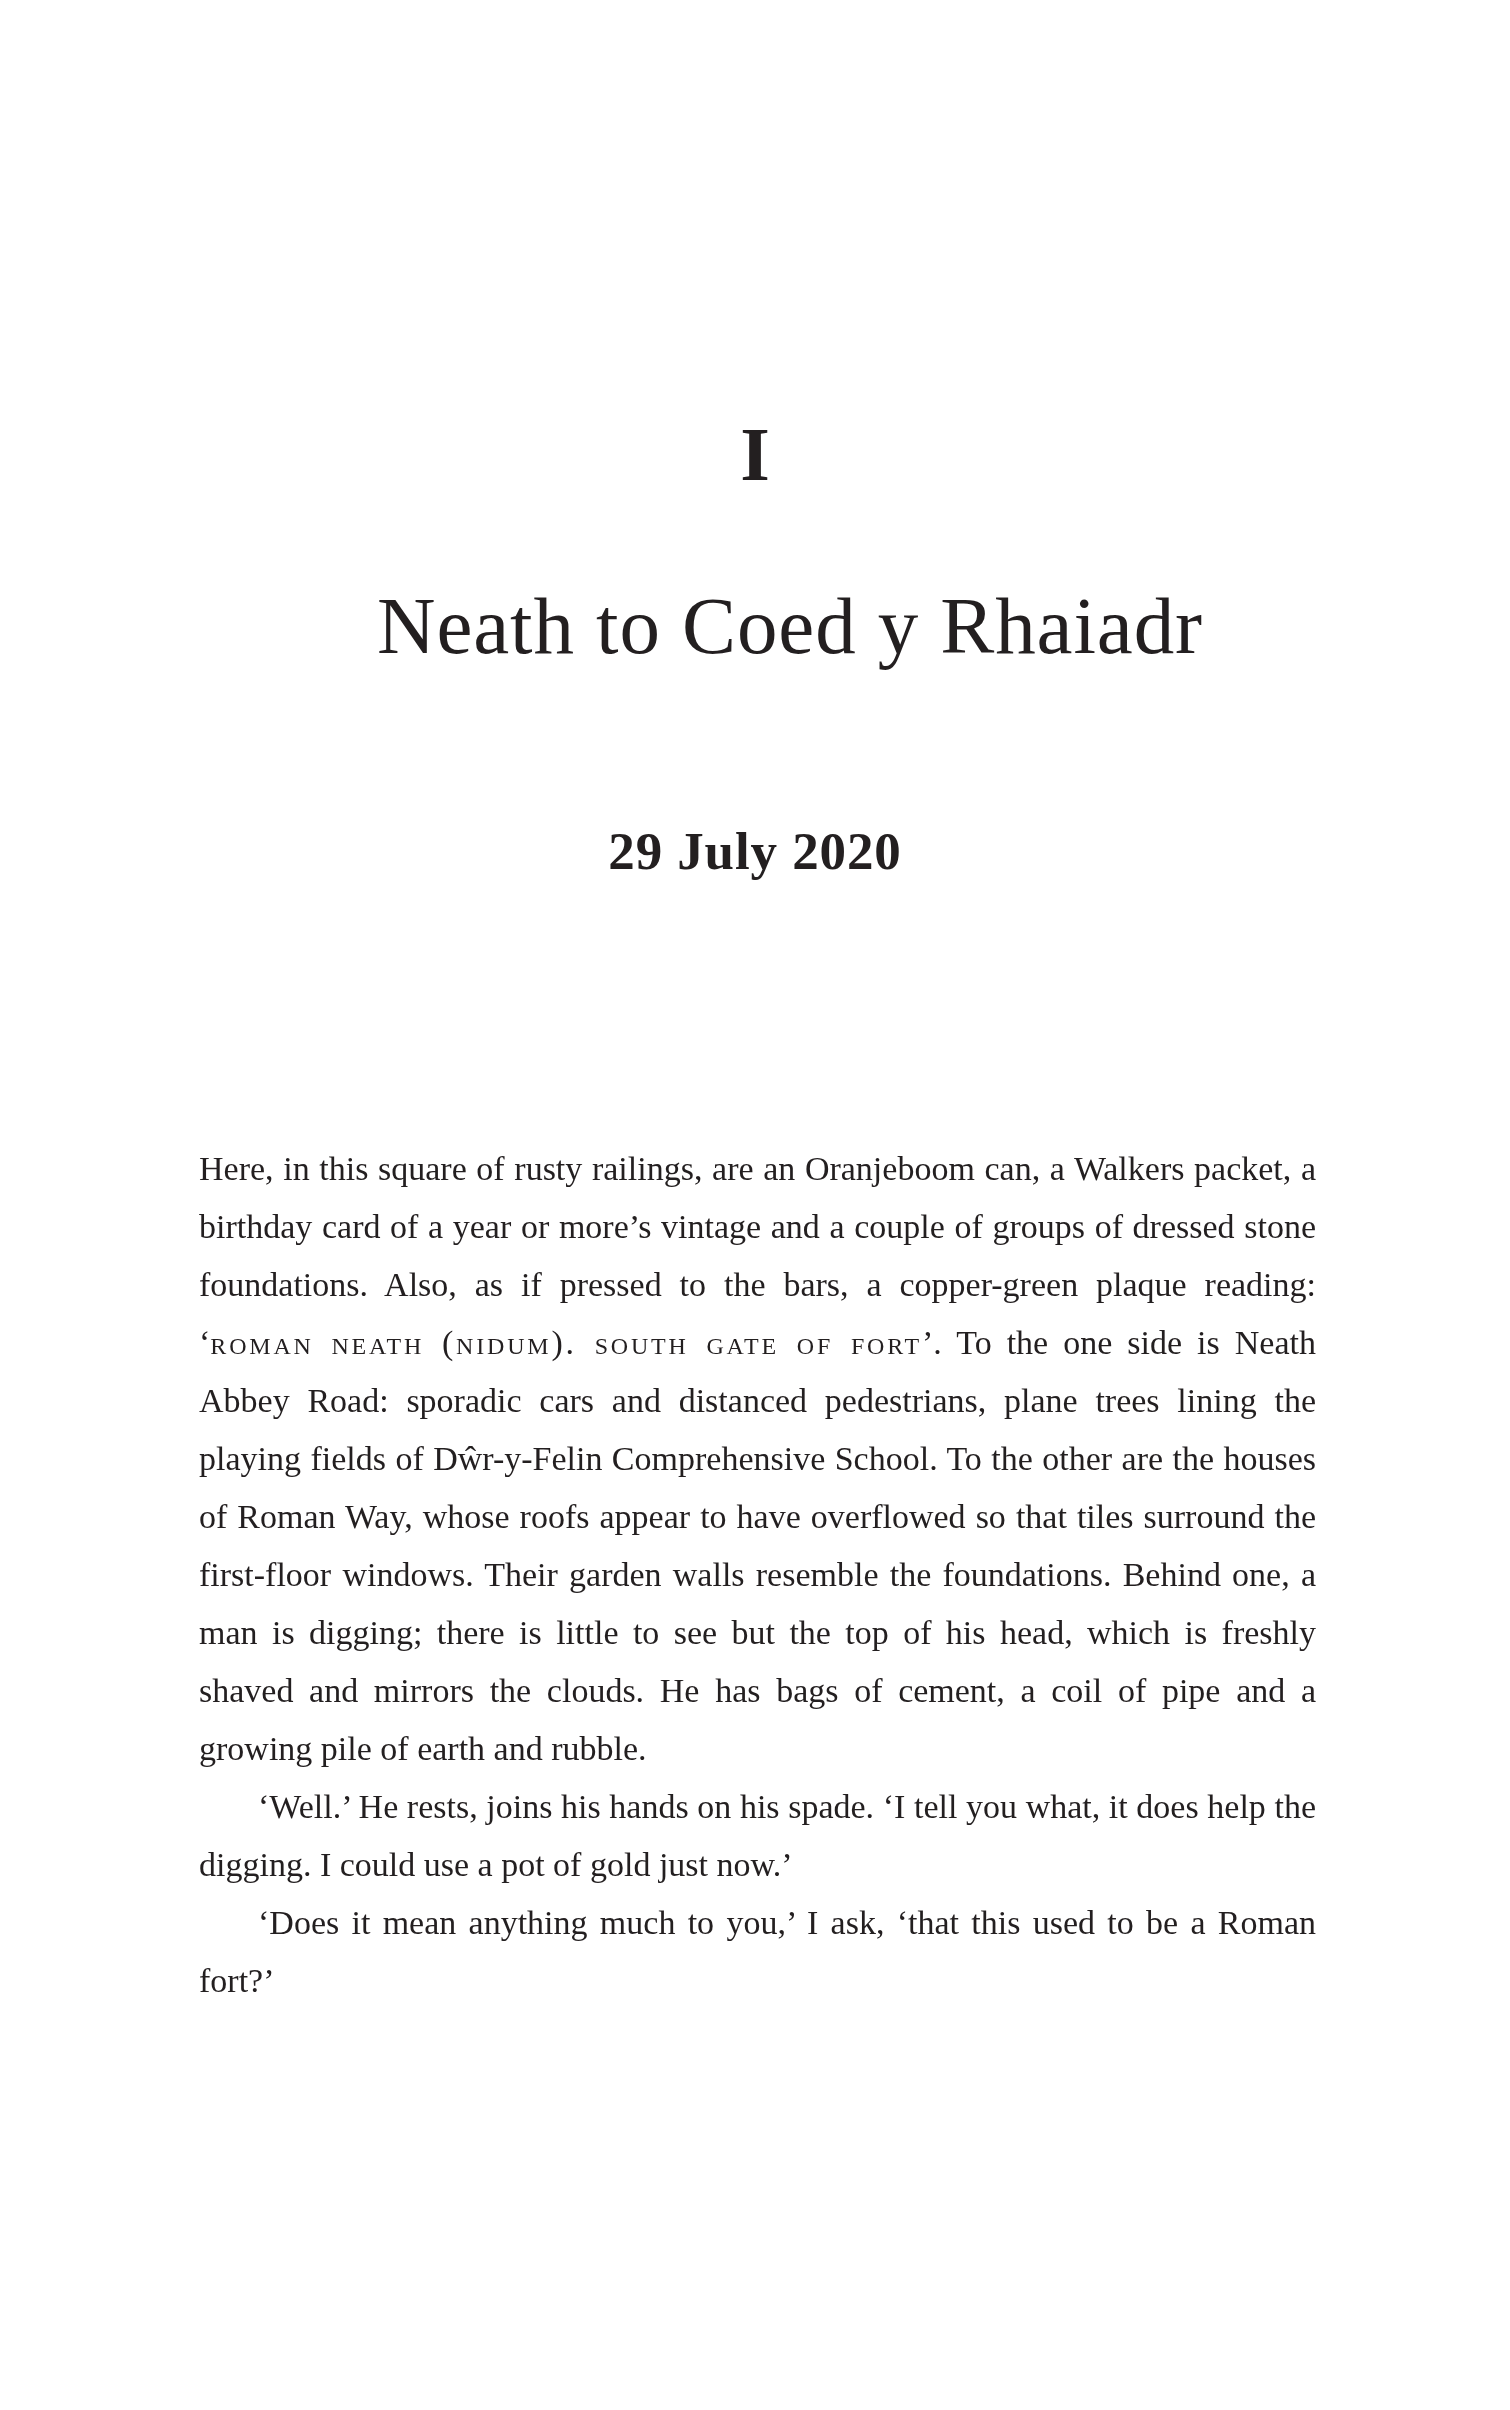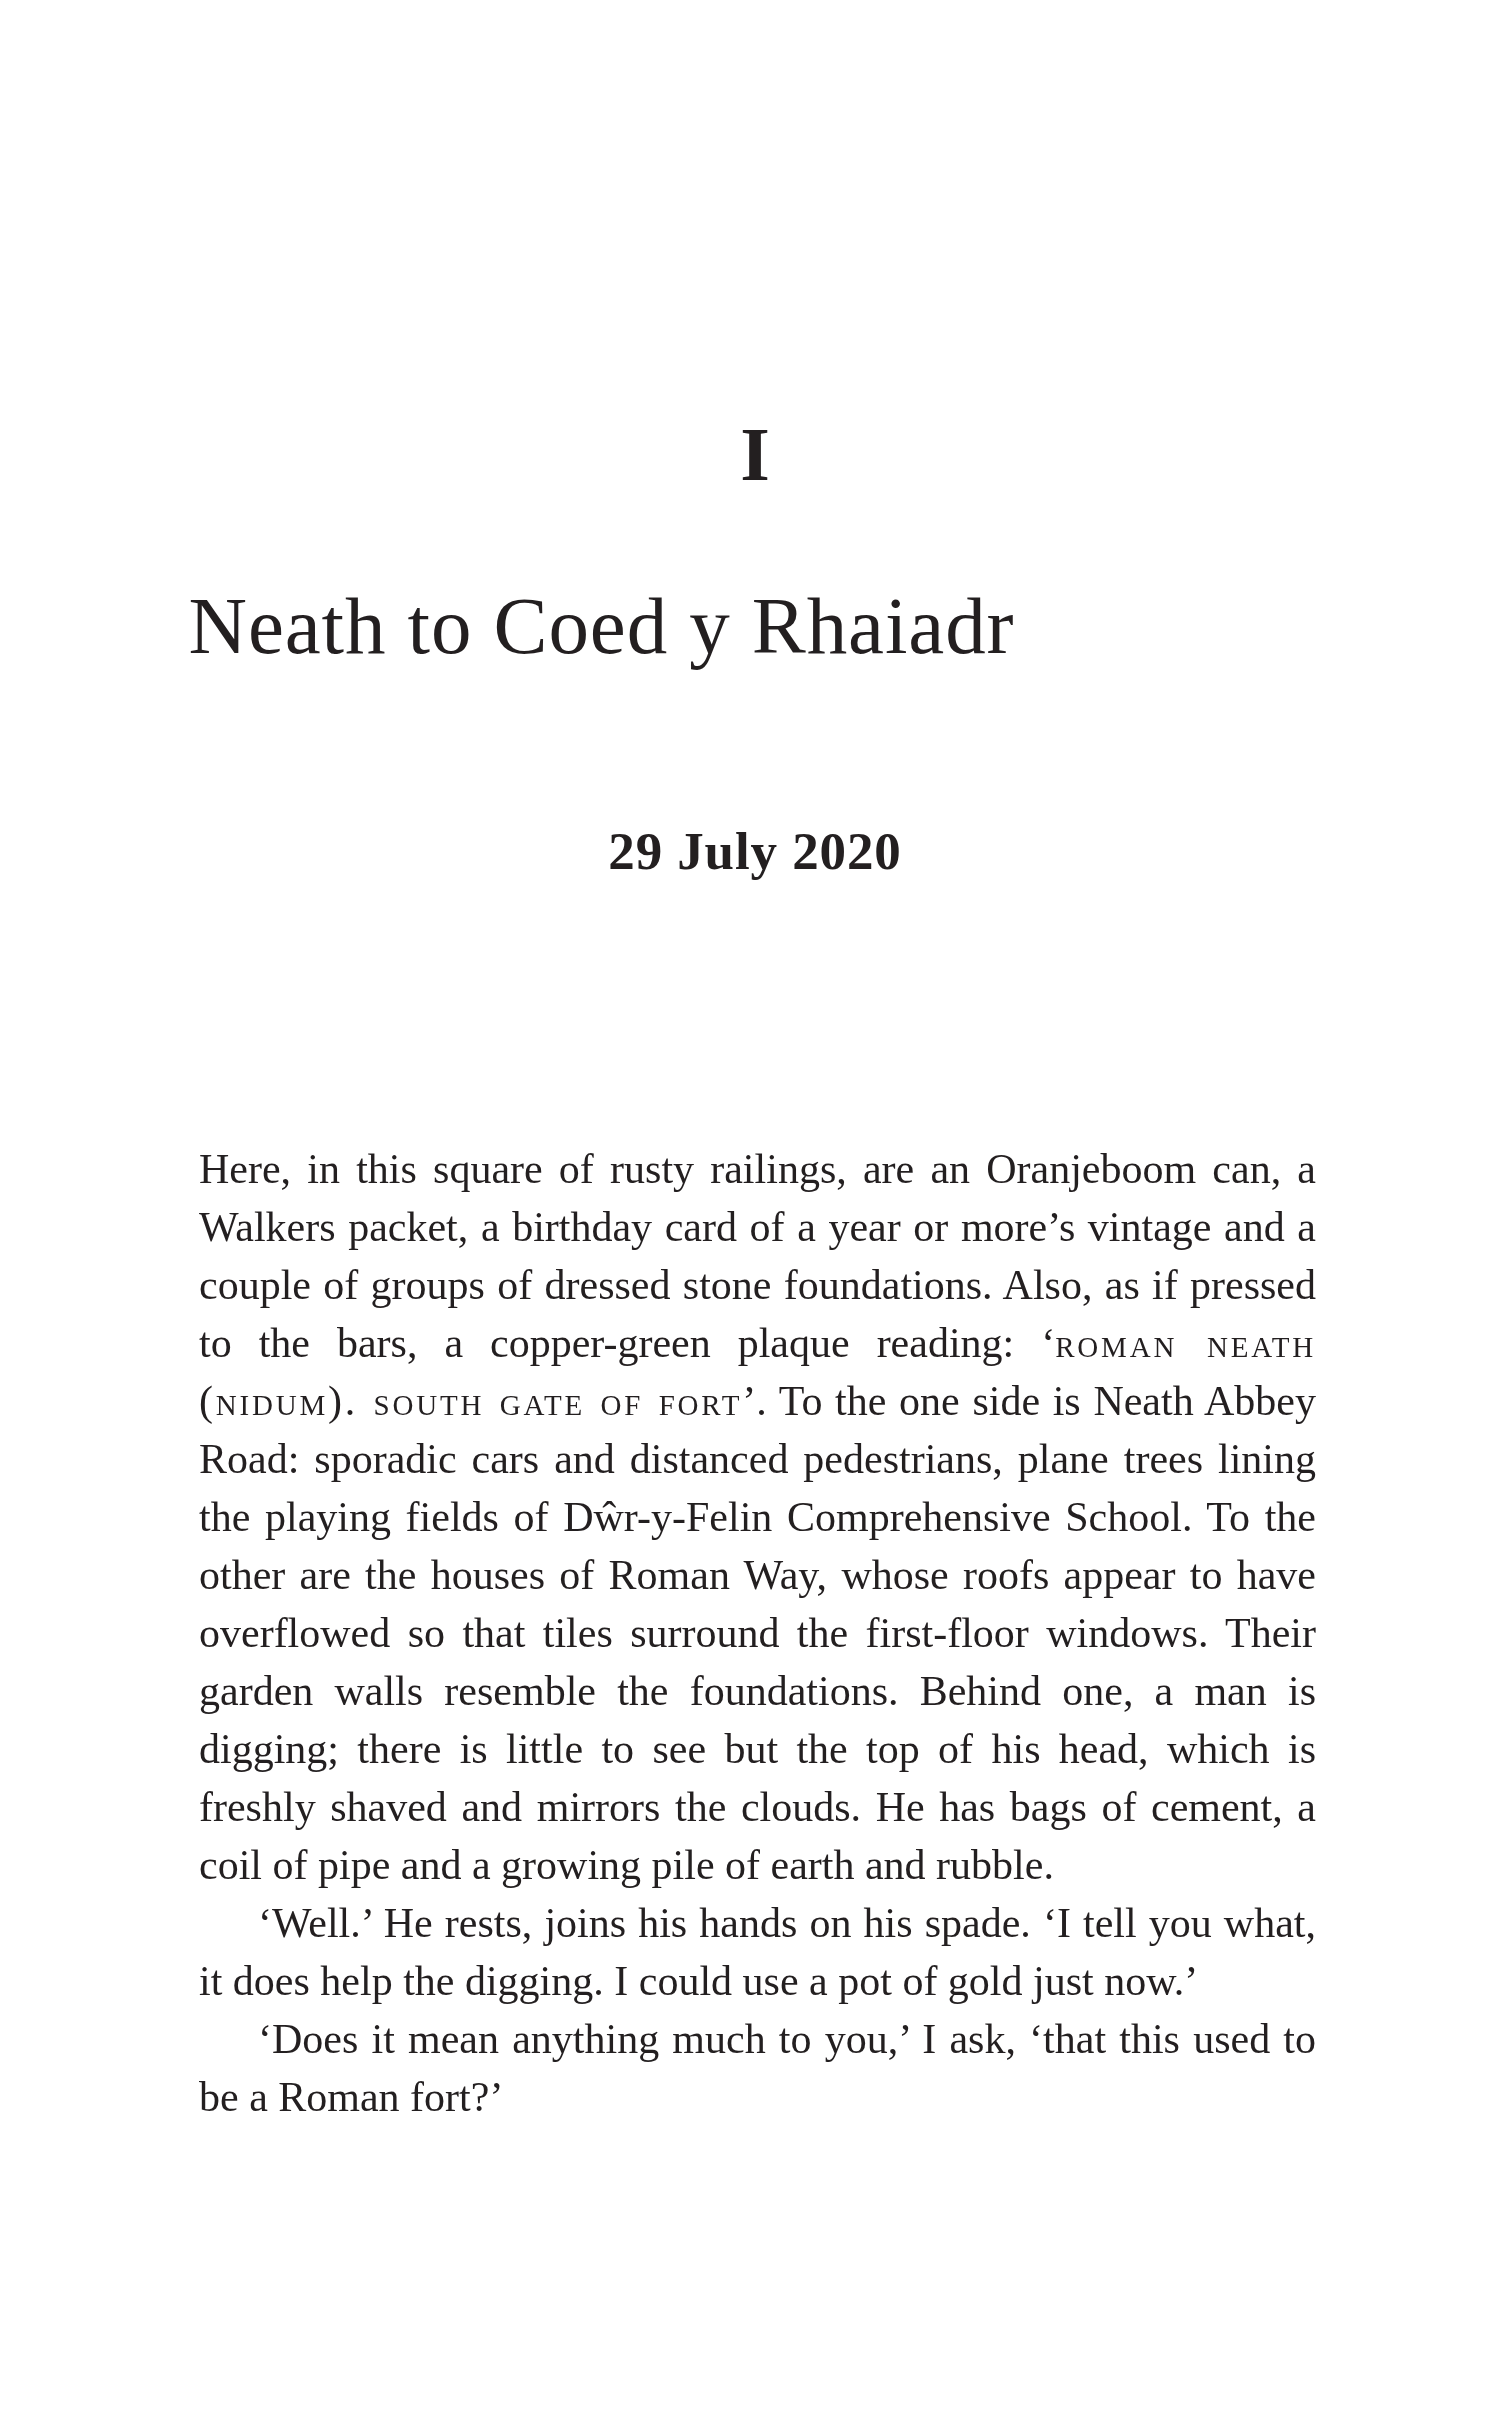--- a/index.html
+++ b/index.html
@@ -1,25 +1,25 @@
 <!DOCTYPE html>
 <html style="font-size:15px"><head>
 <meta charset="utf-8">
 <style>
   html, body { margin: 0; padding: 0; background: #ffffff; }
   body { width: 1510px; height: 2410px; position: relative; overflow: hidden;
          font-family: "Liberation Serif", "DejaVu Serif", serif; color: #231f20; }
   .numeral { position: absolute; left: 0; width: 1510px; top: 416px; text-align: center;
              font-size: 76px; line-height: 76px; font-weight: bold; }
-  .title { position: absolute; left: 0; width: 1203px; top: 579px; text-align: center;
+  .title { position: absolute; left: 0; width: 1203px; top: 579px; text-align: right;
            font-size: 81px; line-height: 95px; letter-spacing: 0.9px; }
   .date { position: absolute; left: 0; width: 1510px; top: 821px; text-align: center;
           font-size: 53px; line-height: 61px; font-weight: bold; letter-spacing: 0.9px; }
   .body-text { position: absolute; left: 199px; width: 1117px; top: 1140px;
-               font-size: 42px; line-height: 58px; text-align: justify; }
+               font-size: 34px; line-height: 58px; text-align: justify; }
   .body-text p { margin: 0; }
   .body-text p.indent { text-indent: 59px; }
   .sc { font-variant: small-caps; letter-spacing: 2.8px; }
 </style>
 </head>
 <body>
 
 <div class="numeral">I</div>
 <h1 class="title" style="margin:0;font-weight:normal;">Neath to Coed y Rhaiadr</h1>
 <h2 class="date" style="margin:0;">29 July 2020</h2>

